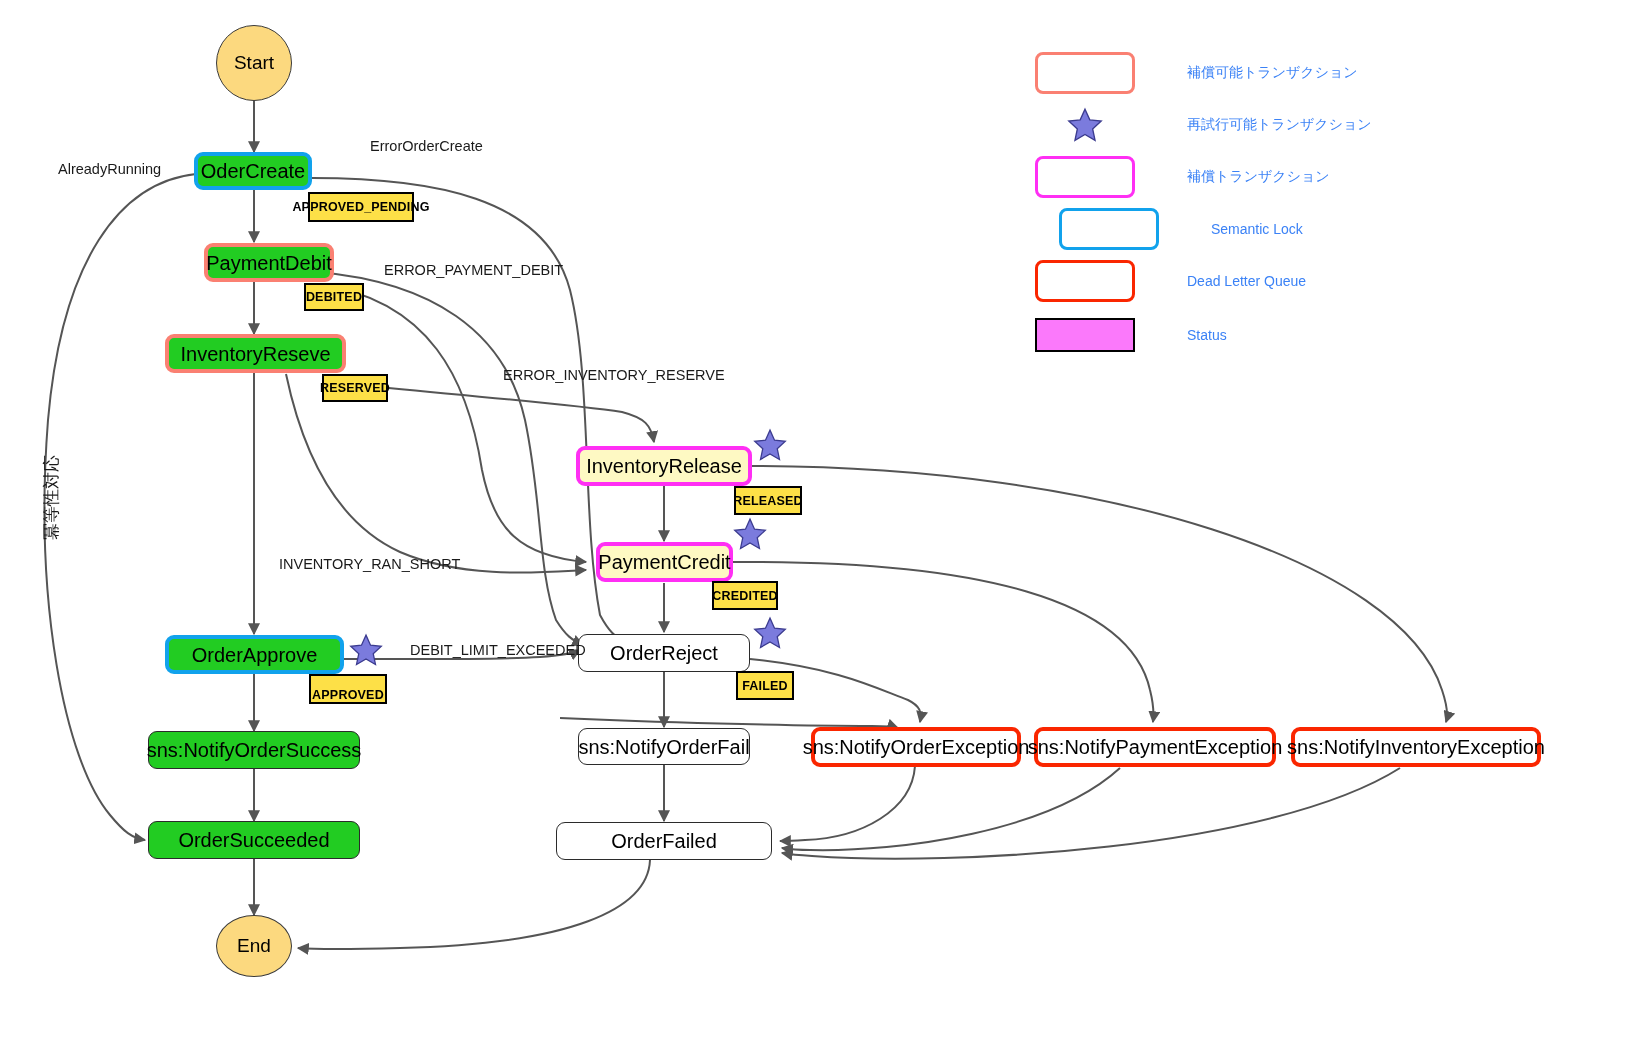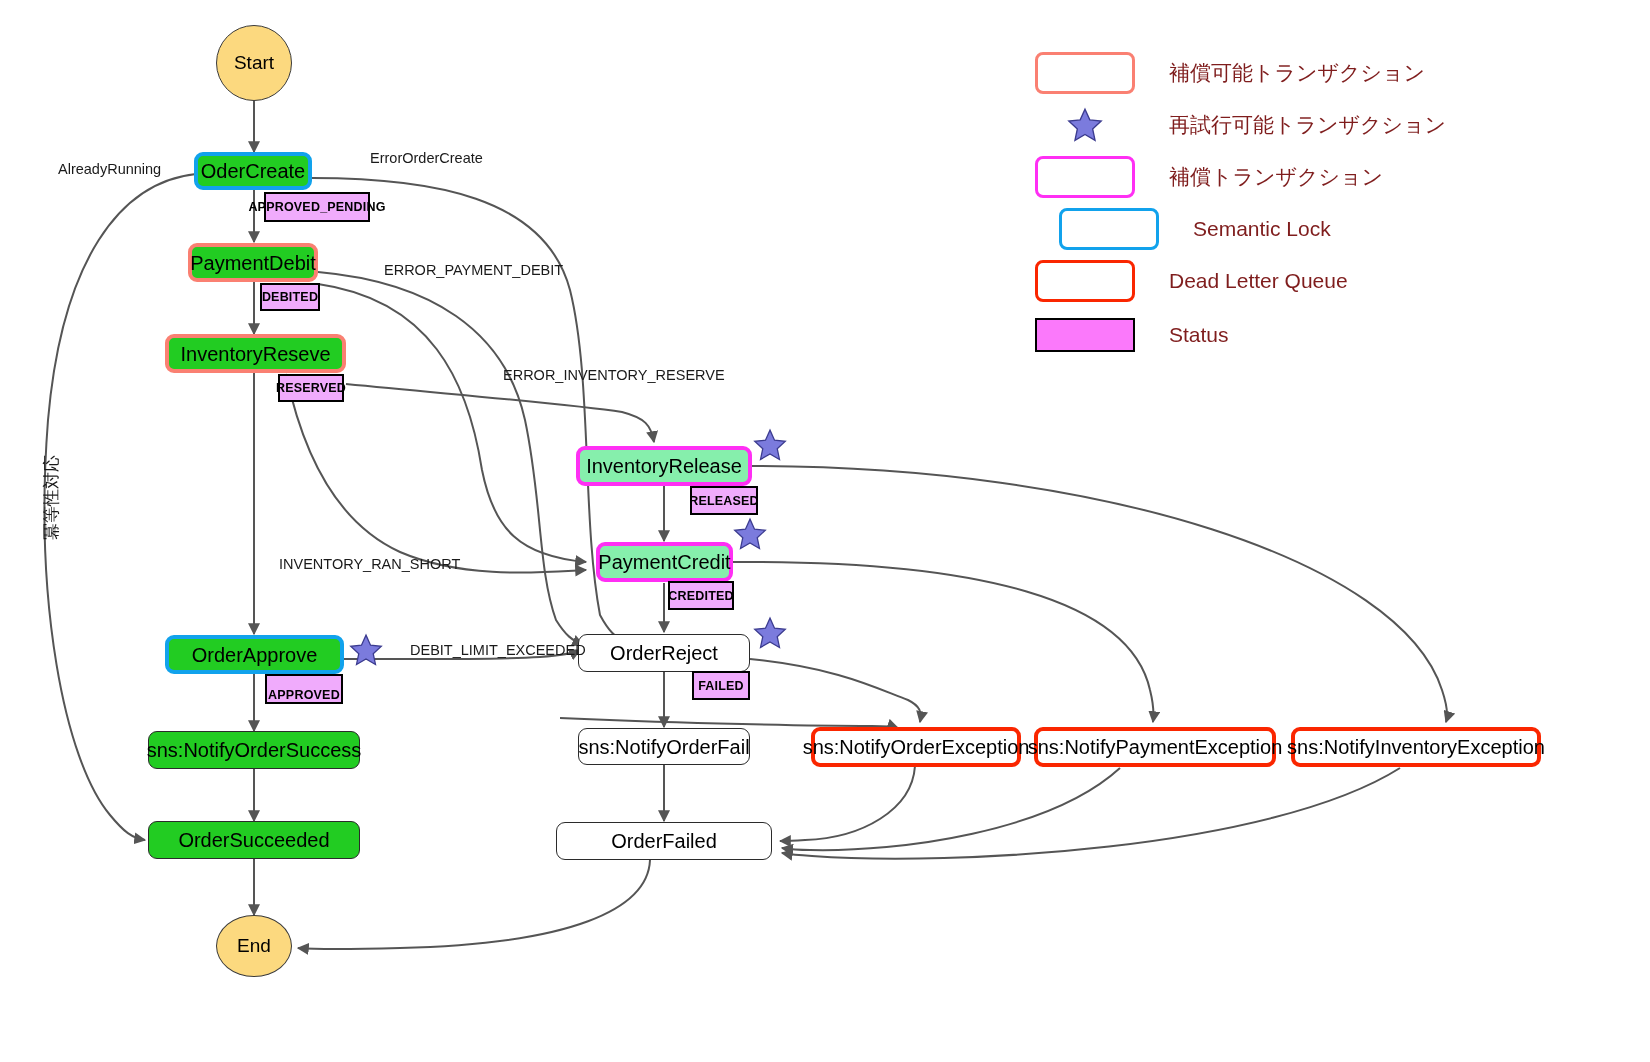--- a/index.html
+++ b/index.html
@@ -52,44 +52,45 @@
     background: #22cc22;
   }
   .task.semlock {
     border: 4px solid #11a2ec;
   }
   .task.compensable {
     border: 4px solid #fa8072;
   }
   .task.compensating {
     border: 4px solid #ff2ff4;
-    background: #86efac;
+    background: #fef9c3;
   }
   .task.dlq {
     border: 4px solid #fa2600;
     background: #ffffff;
   }
   .task.plain {
     border: 1.6px solid #2b2b2b;
     background: #ffffff;
   }
   
   .status-chip {
     position: absolute;
     box-sizing: border-box;
-    background: #f0abfc;
+    background: #fde047;
     border: 2.2px solid #000000;
     color: #000000;
     font-size: 12.5px;
     font-weight: bold;
     letter-spacing: 0.2px;
     display: flex;
     align-items: center;
     justify-content: center;
     white-space: nowrap;
+    margin-left: 44px;
   }
   
   .edge-label {
     position: absolute;
     font-size: 14.5px;
     color: #1a1a1a;
     white-space: nowrap;
   }
   .edge-label.vertical {
     transform-origin: left top;
@@ -136,23 +137,24 @@
     height: 34px;
   }
   .legend-swatch.sw-star {
     background: transparent;
     border: none;
     display: flex;
     align-items: center;
     justify-content: center;
   }
   .legend-label {
-    font-size: 21px;
-    color: #7f1d1d;
+    font-size: 14px;
+    color: #3b82f6;
     white-space: nowrap;
+    margin-left: 18px;
   }
 </style>
 </head>
 <body>
 
 <div id="canvas">
 
   <svg id="edges" viewBox="0 0 1650 1062" xmlns="http://www.w3.org/2000/svg">
     <defs>
       <marker id="arrow" viewBox="0 0 10 10" refX="9" refY="5" markerWidth="6" markerHeight="6" orient="auto-start-reverse">
@@ -219,21 +221,21 @@
     <span>Start</span>
   </div>
 
   <div class="node task green semlock" style="left:194px; top:152px; width:118px; height:38px;">
     <span>OderCreate</span>
   </div>
   <div class="status-chip" style="left:264px; top:192px; width:106px; height:30px;">
     <span>APPROVED_PENDING</span>
   </div>
 
-  <div class="node task green compensable" style="left:188px; top:243px; width:130px; height:39px;">
+  <div class="node task green compensable" style="left:204px; top:243px; width:130px; height:39px;">
     <span>PaymentDebit</span>
   </div>
   <div class="status-chip" style="left:260px; top:283px; width:60px; height:28px;">
     <span>DEBITED</span>
   </div>
 
   <div class="node task green compensable" style="left:165px; top:334px; width:181px; height:39px;">
     <span>InventoryReseve</span>
   </div>
   <div class="status-chip" style="left:278px; top:374px; width:66px; height:28px;">
@@ -306,21 +308,21 @@
   <div class="node task dlq" style="left:1034px; top:727px; width:242px; height:40px;">
     <span>sns:NotifyPaymentException</span>
   </div>
   <div class="node task dlq" style="left:1291px; top:727px; width:250px; height:40px;">
     <span>sns:NotifyInventoryException</span>
   </div>
 
   <div class="edge-label" style="left:58px; top:161px;">
     <span>AlreadyRunning</span>
   </div>
-  <div class="edge-label" style="left:370px; top:150px;">
+  <div class="edge-label" style="left:370px; top:138px;">
     <span>ErrorOrderCreate</span>
   </div>
   <div class="edge-label" style="left:384px; top:262px;">
     <span>ERROR_PAYMENT_DEBIT</span>
   </div>
   <div class="edge-label" style="left:503px; top:367px;">
     <span>ERROR_INVENTORY_RESERVE</span>
   </div>
   <div class="edge-label" style="left:279px; top:556px;">
     <span>INVENTORY_RAN_SHORT</span>

